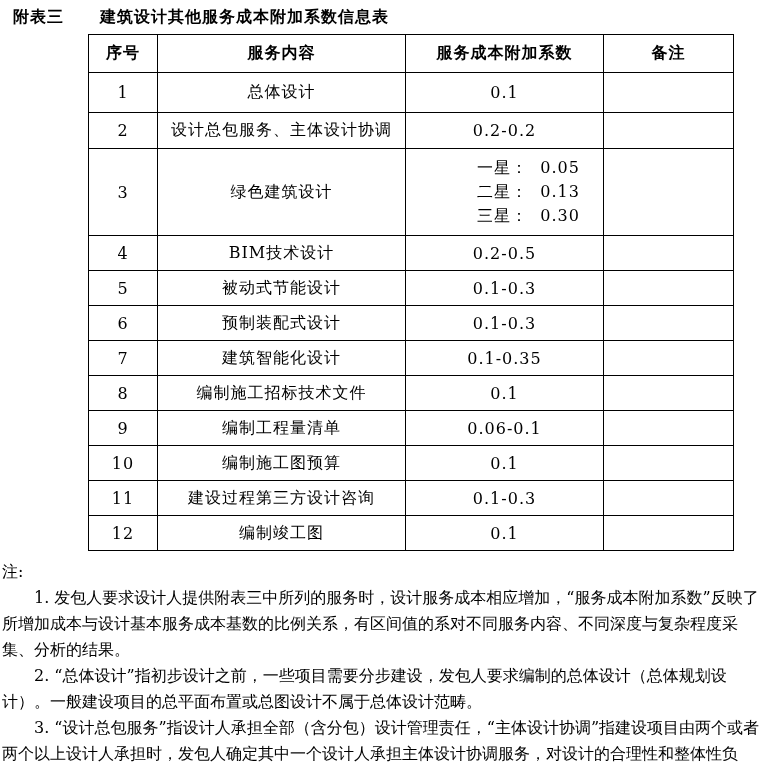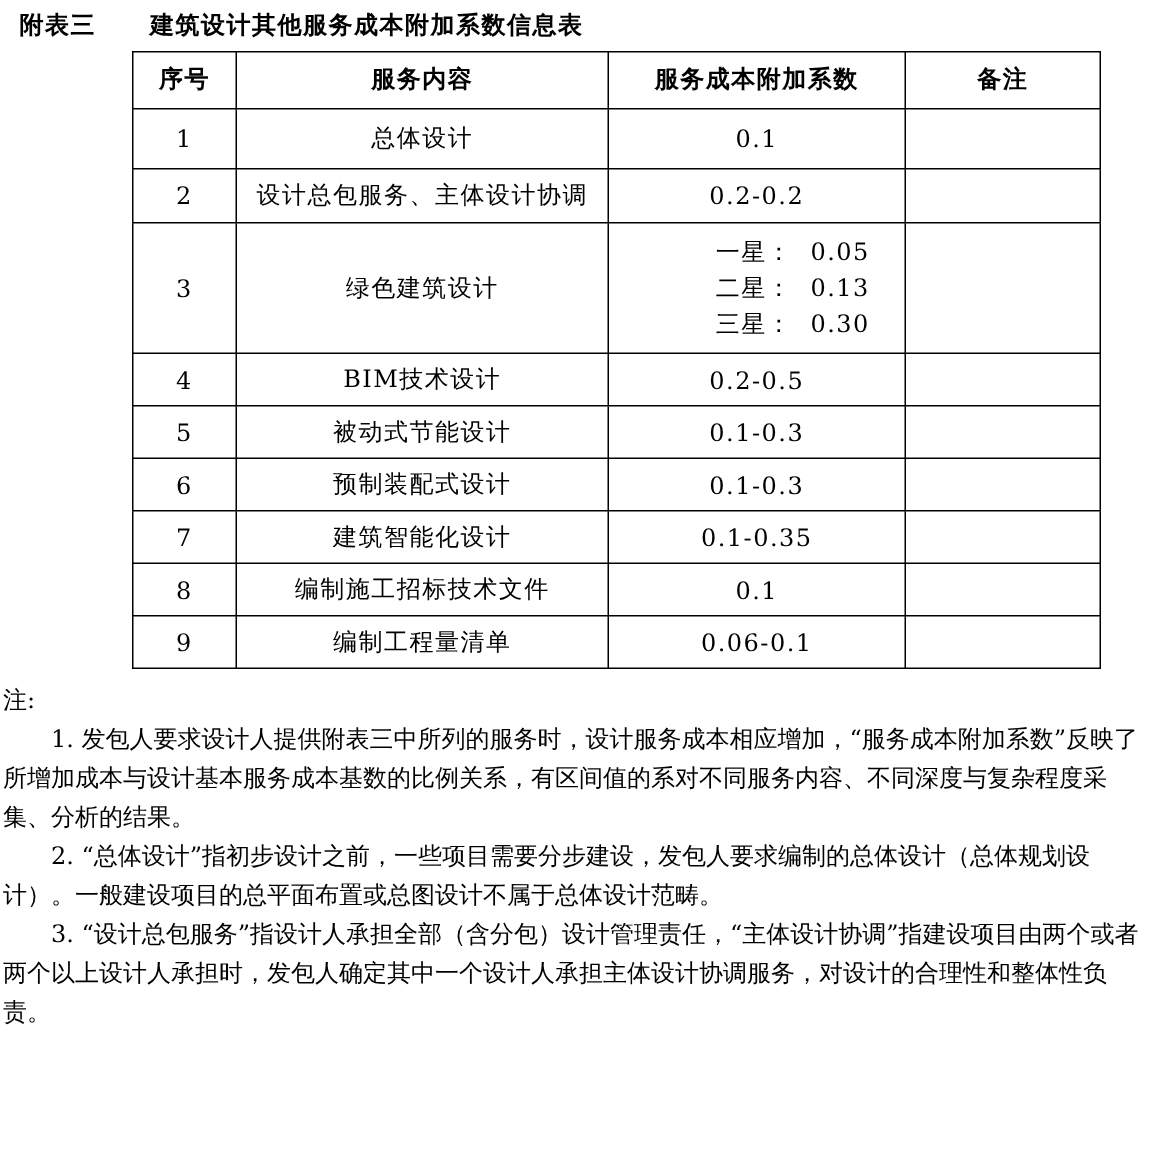--- a/index.html
+++ b/index.html
@@ -137,20 +137,38 @@
     <td>编制施工招标技术文件</td>
     <td>0.1</td>
     <td></td>
   </tr>
   <tr class="r-35">
     <td>9</td>
     <td>编制工程量清单</td>
     <td>0.06-0.1</td>
     <td></td>
   </tr>
+  <tr class="r-35">
+    <td>10</td>
+    <td>编制施工图预算</td>
+    <td>0.1</td>
+    <td></td>
+  </tr>
+  <tr class="r-35">
+    <td>11</td>
+    <td>建设过程第三方设计咨询</td>
+    <td>0.1-0.3</td>
+    <td></td>
+  </tr>
+  <tr class="r-35">
+    <td>12</td>
+    <td>编制竣工图</td>
+    <td>0.1</td>
+    <td></td>
+  </tr>
 </tbody>
   </table>
 
 <div class="notes">
   <p class="note-label">注:</p>
   <p class="note-item">1. 发包人要求设计人提供附表三中所列的服务时，设计服务成本相应增加，“服务成本附加系数”反映了所增加成本与设计基本服务成本基数的比例关系，有区间值的系对不同服务内容、不同深度与复杂程度采集、分析的结果。</p>
   <p class="note-item">2. “总体设计”指初步设计之前，一些项目需要分步建设，发包人要求编制的总体设计（总体规划设计）。一般建设项目的总平面布置或总图设计不属于总体设计范畴。</p>
   <p class="note-item">3. “设计总包服务”指设计人承担全部（含分包）设计管理责任，“主体设计协调”指建设项目由两个或者两个以上设计人承担时，发包人确定其中一个设计人承担主体设计协调服务，对设计的合理性和整体性负责。</p>
 </div>
 

